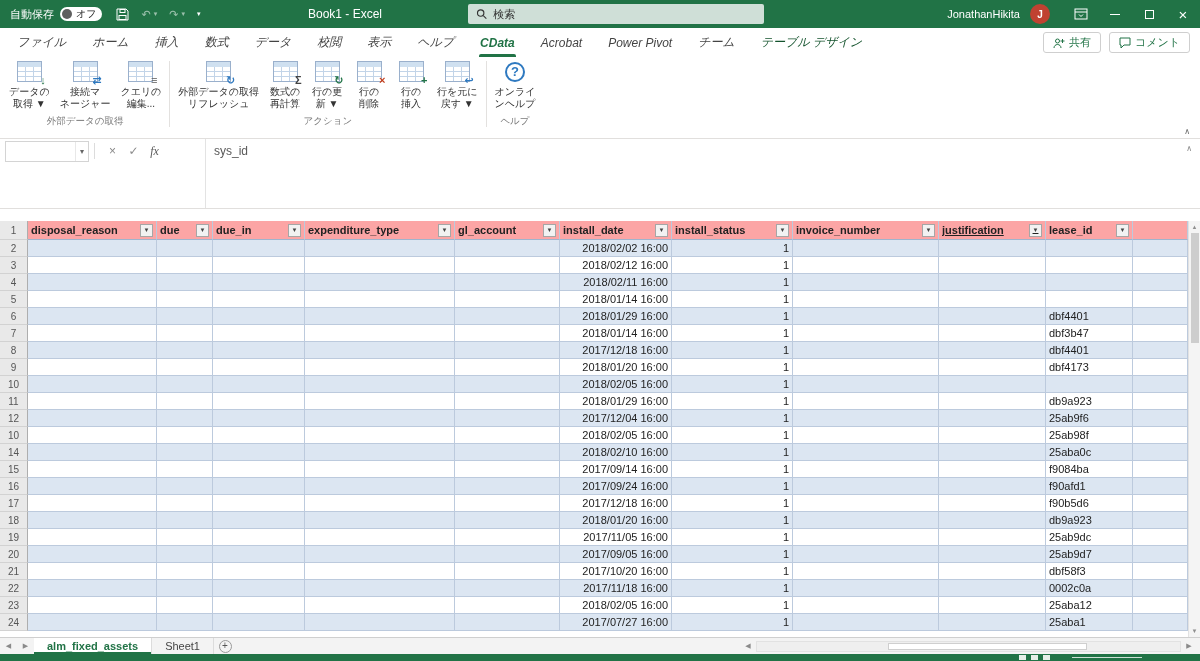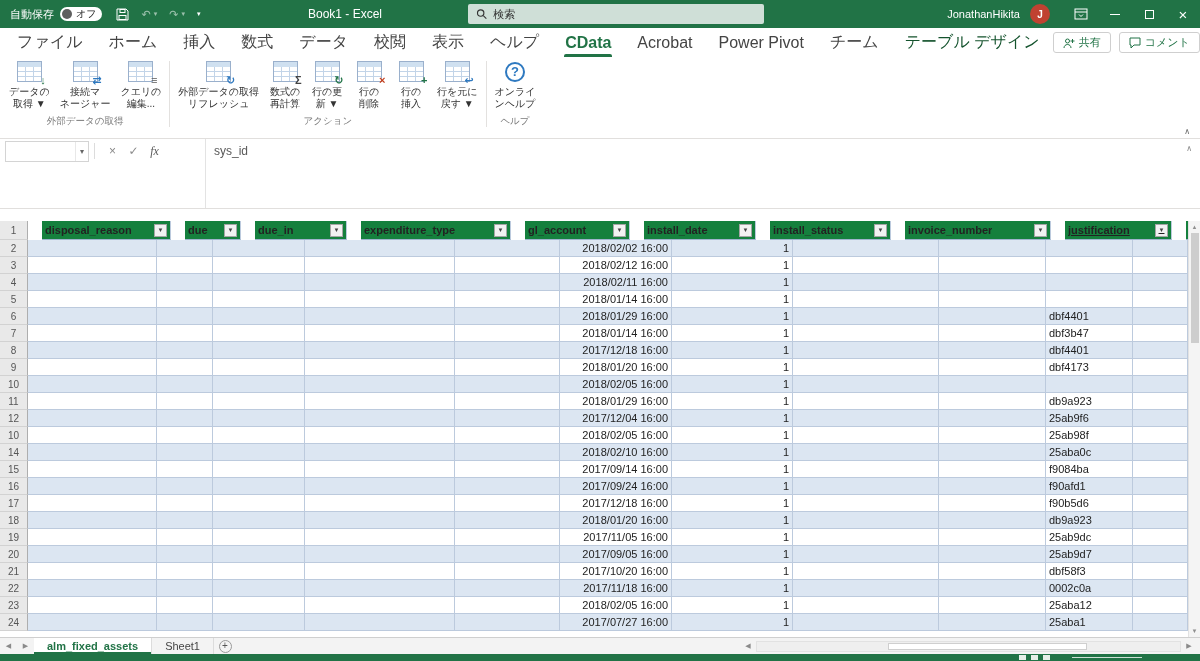--- a/index.html
+++ b/index.html
@@ -24,21 +24,21 @@
   .user{margin-right:10px;white-space:nowrap;}
   .avatar{width:20px;height:20px;border-radius:50%;background:#c04231;color:#fff;display:flex;align-items:center;justify-content:center;font-size:10px;font-weight:bold;margin-right:14px;}
   .winbtn{width:34px;height:28px;display:flex;align-items:center;justify-content:center;}
   .min-glyph{width:10px;height:1px;background:#fff;display:block;}
   .max-glyph{width:9px;height:9px;border:1px solid #fff;display:block;}
   .close-glyph{font-size:15px;line-height:1;}
 
   
   .tabrow{flex:0 0 29px;background:#fff;display:flex;align-items:center;justify-content:space-between;padding:0 10px 0 4px;}
   .rtabs{display:flex;height:29px;align-items:center;}
-  .rtab{padding:0 13px;font-size:16px;color:#444;height:100%;display:flex;align-items:center;position:relative;white-space:nowrap;}
+  .rtab{padding:0 13px;font-size:12px;color:#444;height:100%;display:flex;align-items:center;position:relative;white-space:nowrap;font-style:italic;}
   .rtab.active{color:#217346;font-weight:bold;}
   .rtab.contextual{color:#14532d;}
   .rtab .ul{position:absolute;left:12px;right:12px;bottom:0;height:3px;background:#217346;border-radius:2px 2px 0 0;}
   .tab-actions{display:flex;gap:8px;align-items:center;}
   .act-btn{display:flex;align-items:center;gap:4px;border:1px solid #cfcfcf;border-radius:3px;padding:2px 9px;font-size:11px;color:#217346;white-space:nowrap;}
 
   
   .ribbon{flex:0 0 74px;background:#fff;display:flex;padding-left:2px;}
   .rgroup{display:flex;flex-direction:column;padding:0 2px;}
   .rbtns{flex:1;display:flex;align-items:stretch;}
@@ -77,21 +77,21 @@
   .corner{flex:0 0 28px;width:28px;background:#e9e9e9;border-right:1px solid #aeaeae;border-bottom:1px solid #9c9c9c;position:relative;}
   .corner::after{content:"";position:absolute;right:2px;bottom:2px;border-left:9px solid transparent;border-bottom:9px solid #c0c0c0;}
   .colh{display:flex;align-items:center;justify-content:center;font-size:11px;color:#555;border-right:1px solid #c6c6c6;border-bottom:1px solid #9c9c9c;background:#e9e9e9;}
   .gridrows{flex:1;overflow:hidden;background:#fff;}
   .grow{display:flex;height:17px;}
   .grow.hdr{height:19px;}
   .rnum{flex:0 0 28px;width:28px;background:#e9e9e9;border-right:1px solid #aeaeae;border-bottom:1px solid #d2d2d2;display:flex;align-items:center;justify-content:center;font-size:10px;color:#555;}
   .cell{display:flex;align-items:center;padding:0 3px;font-size:11px;color:#222;border-right:1px solid #bccadd;border-bottom:1px solid #bccadd;overflow:hidden;white-space:nowrap;background:#fff;}
   .grow.band .cell{background:#dce6f2;}
   .cell.right{justify-content:flex-end;}
-  .grow.hdr .cell{font-weight:bold;justify-content:space-between;background:#15803d;border-bottom:1px solid #9fb4cd;margin-left:14px;}
+  .grow.hdr .cell{font-weight:bold;justify-content:space-between;background:#fca5a5;border-bottom:1px solid #9fb4cd;}
   .hlbl{overflow:hidden;white-space:nowrap;}
   .fbtn{flex:0 0 13px;width:13px;height:13px;border:1px solid #a6a6a6;background:#f2f2f2;color:#444;font-size:6px;display:flex;align-items:center;justify-content:center;margin-left:3px;font-weight:normal;}
   .vscroll{flex:0 0 12px;background:#f4f4f4;border-left:1px solid #e2e2e2;display:flex;flex-direction:column;align-items:center;}
   .vs-arrow{font-size:6px;color:#8f8f8f;padding:3px 0;}
   .vs-thumb{width:8px;height:110px;background:#cdcdcd;}
   .vs-fill{flex:1;}
 
   
   .sheetbar{flex:0 0 17px;background:#f3f3f3;display:flex;align-items:stretch;border-top:1px solid #cfcfcf;font-size:11px;}
   .snav{width:17px;display:flex;align-items:center;justify-content:center;color:#8a8a8a;font-size:7px;}

